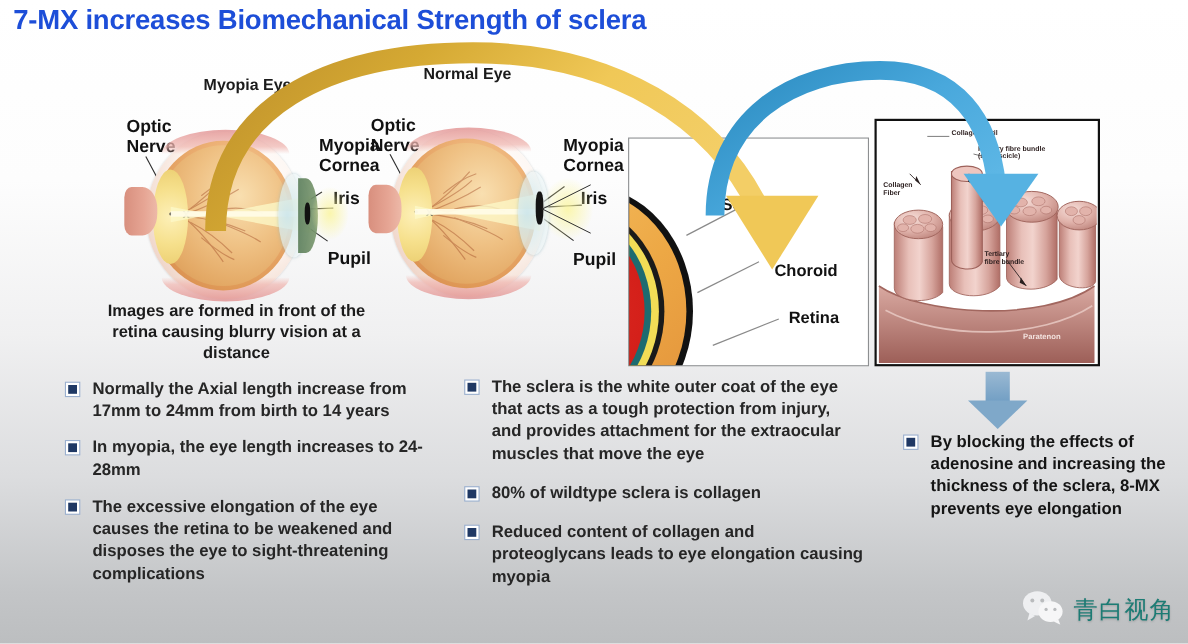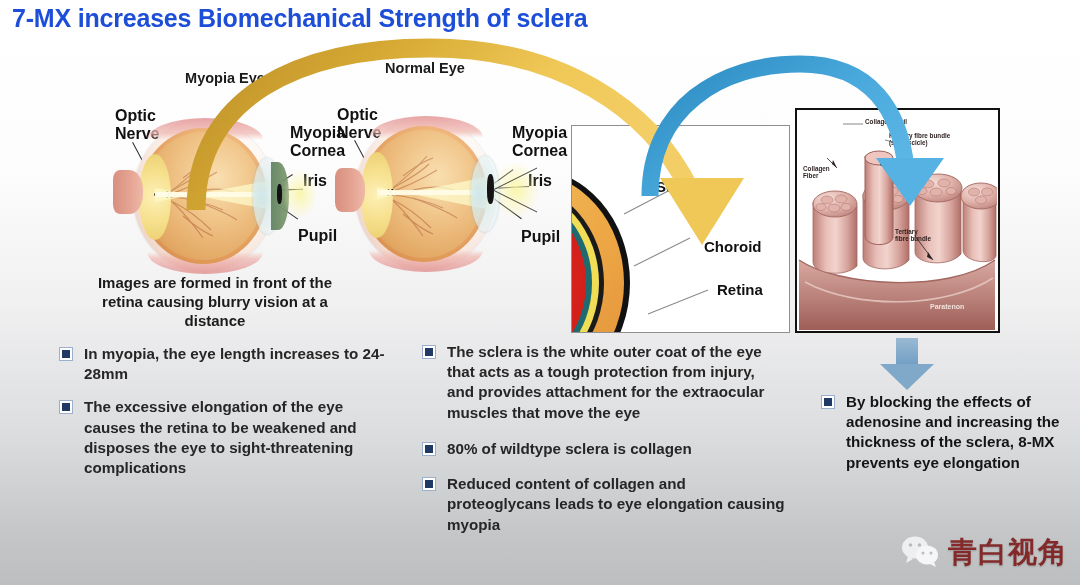--- a/index.html
+++ b/index.html
@@ -77,22 +77,22 @@
   .bl{display:flex;align-items:flex-start;margin-bottom:13px;}
   .bl-mark{
     flex:0 0 auto;width:8px;height:8px;margin-top:6px;margin-right:14px;
     background:#1f3864;box-shadow:0 0 0 2px #ffffff,0 0 0 3px #9bb0cf;
   }
   .bl-txt{font-size:15.2px;line-height:1.33;color:#262626;font-weight:600;}
   .col3 .bl-txt{font-weight:bold;font-size:15.2px;color:#151515;}
 
   
   .watermark{right:12px;bottom:12px;display:flex;align-items:center;gap:9px;opacity:.92;}
-  .wm-text{font-size:29px;color:#7f1d1d;font-family:"DejaVu Sans",sans-serif;
-           text-shadow:0 1px 2px rgba(80,80,80,.35);letter-spacing:1px;font-weight:bold;}
+  .wm-text{font-size:22px;color:#0f766e;font-family:"DejaVu Sans",sans-serif;
+           text-shadow:0 1px 2px rgba(80,80,80,.35);letter-spacing:1px;}
 </style>
 </head>
 <body>
 
 <div class="slide">
 
   <div class="abs title">7-MX increases Biomechanical Strength of sclera</div>
 
   <div class="abs" style="left:95px;top:62px;width:250px;height:258px;">
     <div class="abs eye-head" style="left:60px;top:8px;width:140px;">Myopia Eye</div>
@@ -388,20 +388,24 @@
       <polygon points="876,158 944,158 910,206" fill="#56b2e2"></polygon>
     </g>
 
     <g>
       <rect x="896" y="338" width="22" height="30" fill="url(#bdownG)"></rect>
       <polygon points="880,364 934,364 907,390" fill="#7fa8c9"></polygon>
     </g>
   </svg>
 
   <div class="bullet-col" style="left:62px;top:344px;width:330px;">
+    <div class="bl">
+      <span class="bl-mark"></span>
+      <span class="bl-txt">Normally the Axial length increase from 17mm to 24mm from birth to 14 years</span>
+    </div>
     <div class="bl" style="">
       <span class="bl-mark"></span>
       <span class="bl-txt">In myopia, the eye length increases to 24-28mm</span>
     </div>
     <div class="bl">
       <span class="bl-mark"></span>
       <span class="bl-txt">The excessive elongation of the eye causes the retina to be weakened and disposes the eye to sight-threatening complications</span>
     </div>
   </div>
 

